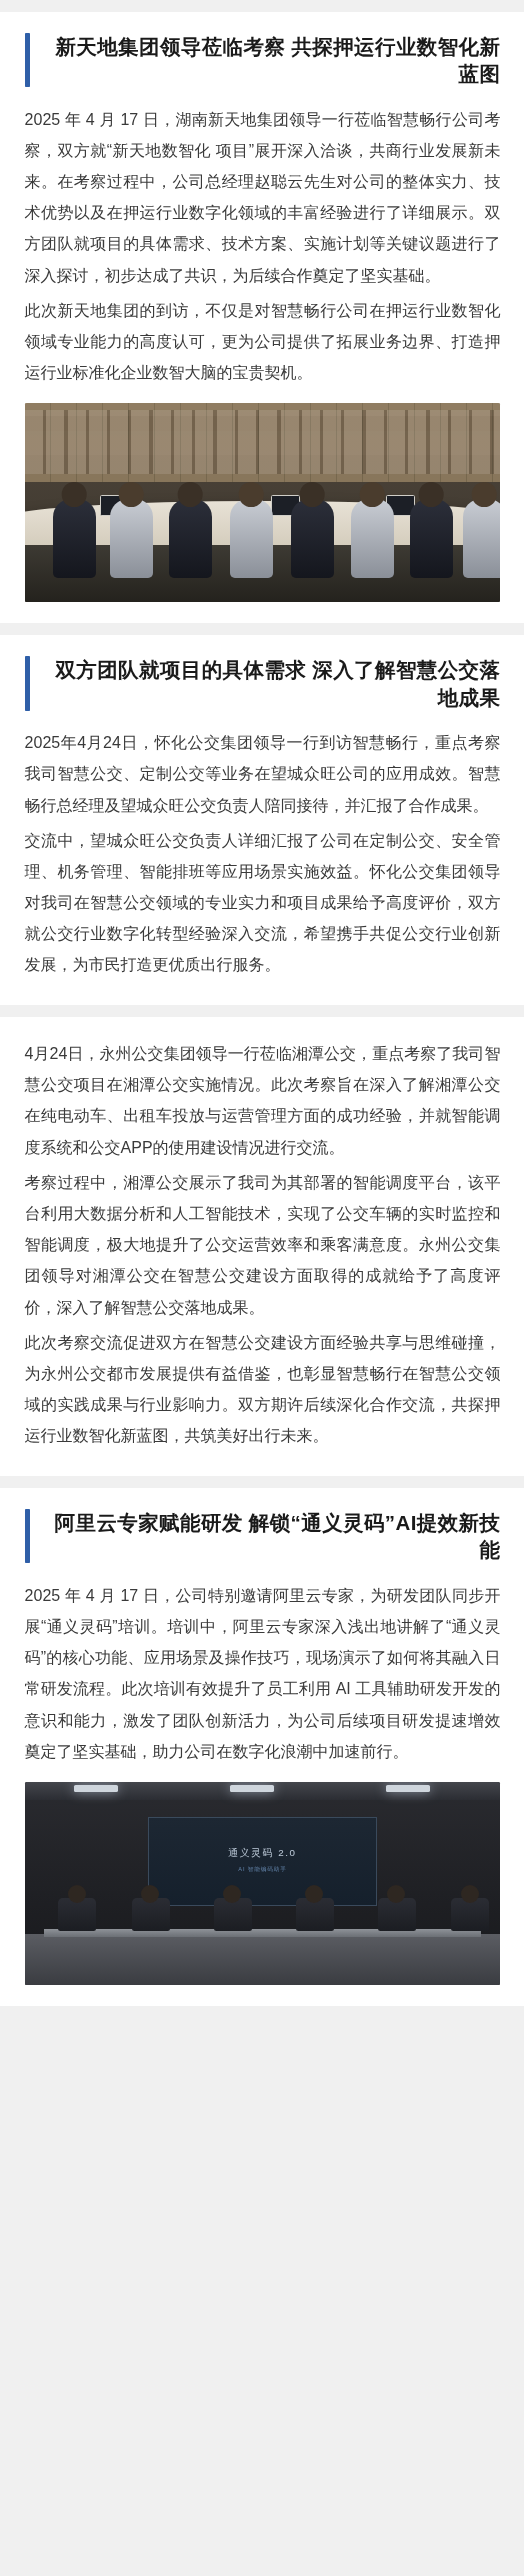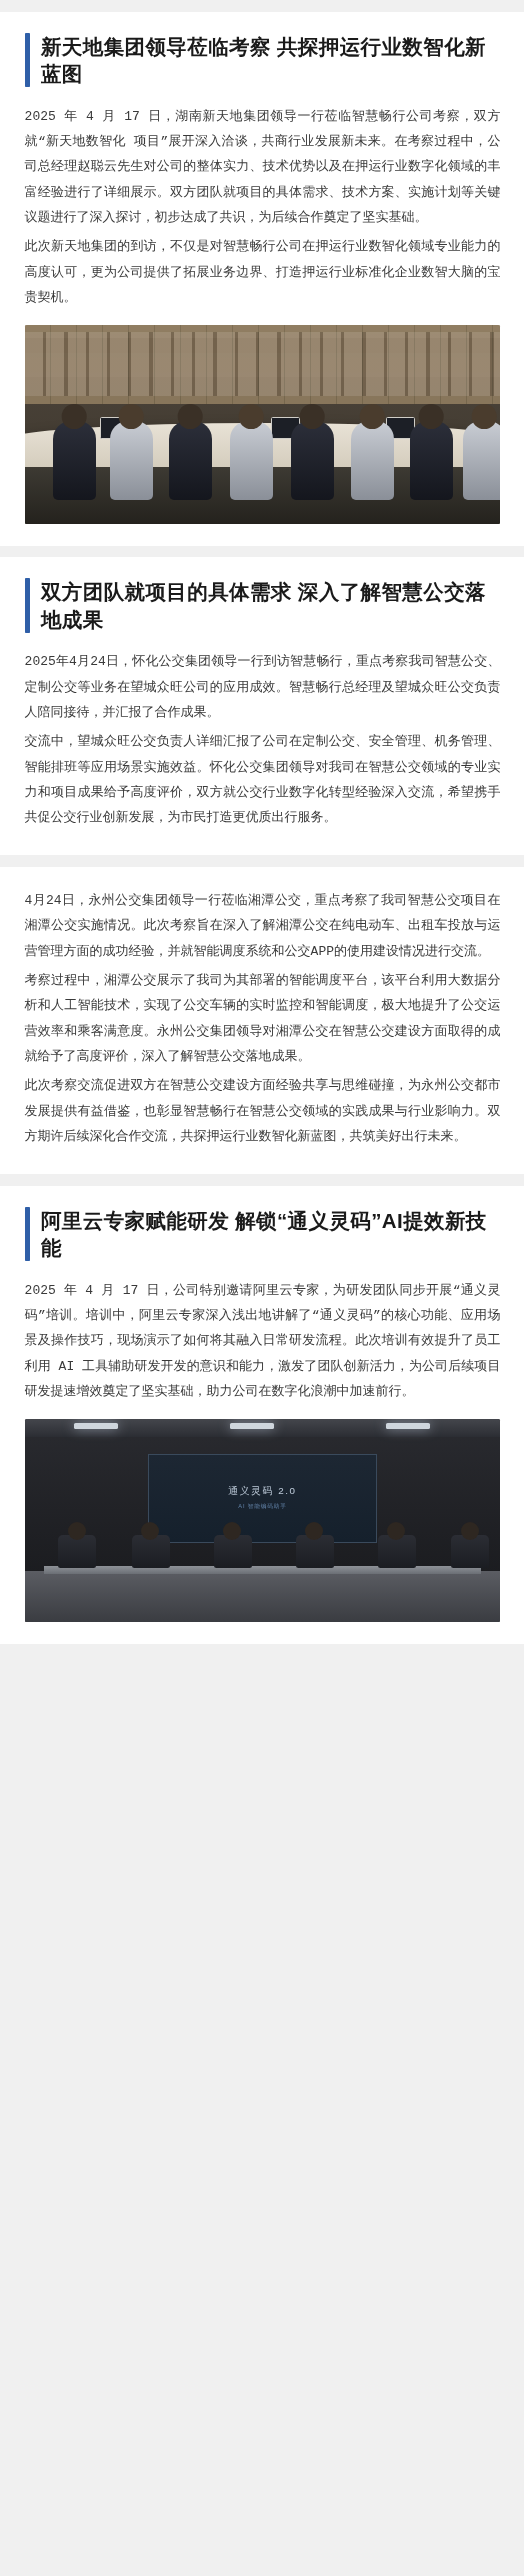--- a/index.html
+++ b/index.html
@@ -21,46 +21,46 @@
     background: #ffffff;
     padding: 0 0 0 0;
   }
   .article-inner {
     padding: 21.3px 24.6px 21.3px 24.6px;
   }
   .title-row {
     display: flex;
     align-items: flex-start;
     margin-bottom: 16.4px;
+    text-align: right;
   }
   .title-bar {
     width: 5.7px;
     background: #2f5fa8;
     border-radius: 0.8px;
     margin-right: 10.7px;
     flex: 0 0 auto;
     align-self: stretch;
     min-height: 46px;
   }
   .title-text {
     font-size: 20.5px;
     line-height: 1.33;
     font-weight: bold;
     color: #1a1a1a;
     letter-spacing: 0.4px;
   }
   .para {
-    font-size: 13px;
+    font-size: 16px;
     line-height: 1.95;
     color: #3a3a3a;
     text-align: justify;
     text-justify: inter-ideograph;
     margin: 0 0 3.3px 0;
     text-indent: 0;
-    font-family: Liberation Mono, monospace;
   }
   .para + .para { margin-top: 4px; }
   .divider {
     height: 11.5px;
     background: #f0f0f0;
   }
   .photo {
     margin: 14.8px 0 0 0;
     width: 100%;
     height: 199px;

